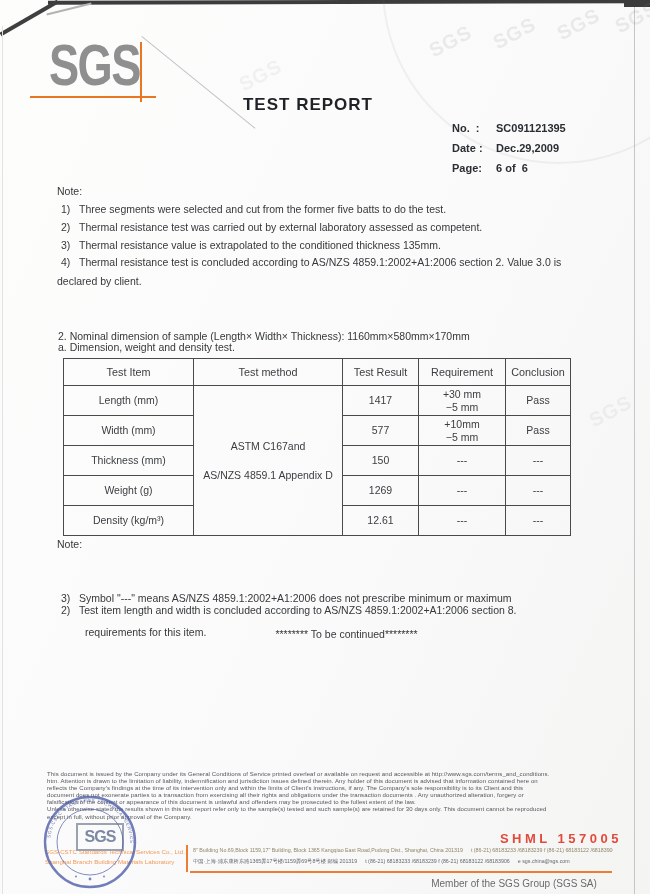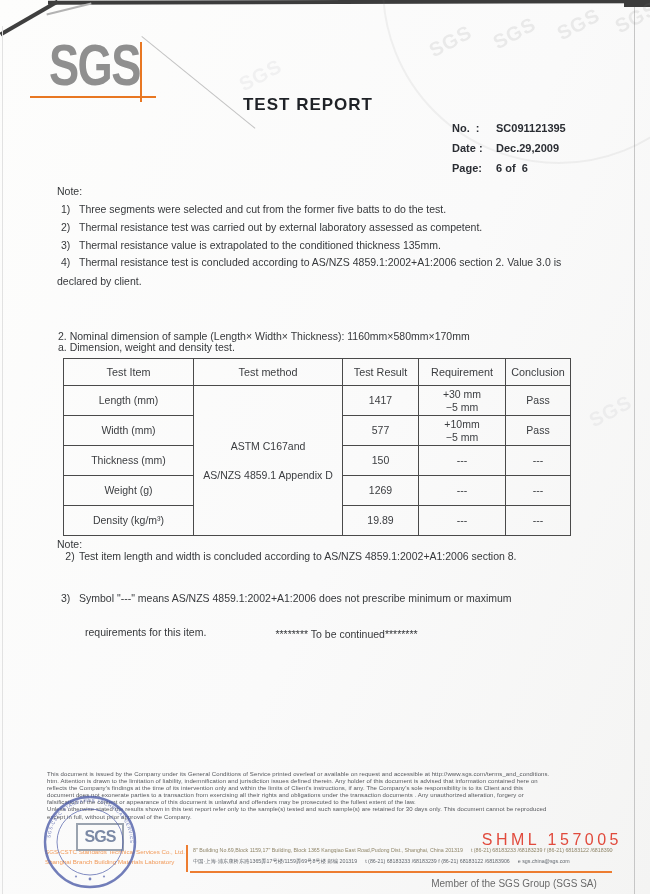--- a/index.html
+++ b/index.html
@@ -41,21 +41,21 @@
   
   .disclaimer{position:absolute;left:47px;top:771px;width:562px;font-size:6px;line-height:7.1px;color:#54565b;letter-spacing:0.1px;}
   .disclaimer div{white-space:nowrap;overflow:hidden;}
   .stamp{position:absolute;left:42px;top:794px;width:96px;height:96px;z-index:5;opacity:0.92;}
   .flogo{position:absolute;left:76px;top:823px;width:44px;height:24px;border:2.5px solid #9aa3af;display:flex;align-items:center;justify-content:center;font-size:16px;font-weight:bold;color:#7b89a5;letter-spacing:-1px;z-index:3;}
   .company{position:absolute;left:45px;top:847px;width:140px;font-size:6.2px;line-height:10px;color:#f0893d;opacity:0.85;z-index:2;white-space:nowrap;overflow:hidden;}
   .fdivider{position:absolute;left:186px;top:845px;width:1.5px;height:27px;background:#ed7d31;}
   .addr{position:absolute;left:193px;width:420px;font-size:5.3px;color:#8f8568;white-space:nowrap;overflow:hidden;}
   .addr.cn{color:#63686f;}
   .addr .gap{margin-left:8px;}
-  .shml{position:absolute;left:470px;top:831px;width:152px;text-align:right;font-size:16px;font-weight:400;letter-spacing:3.5px;color:#e14a3c;}
+  .shml{position:absolute;left:470px;top:831px;width:152px;text-align:right;font-size:13px;font-weight:700;letter-spacing:3.5px;color:#e14a3c;}
   .frule{position:absolute;left:190px;top:871px;width:422px;height:1.5px;background:#ed7d31;}
   .member{position:absolute;left:408px;top:878px;width:212px;text-align:center;font-size:10px;color:#6b6b6b;}
 </style>
 </head>
 <body>
 
 <div class="page">
 
   <div class="scan-top-strip"></div>
   <div class="fold-dark"></div>
@@ -158,29 +158,29 @@
         <td>---</td>
       </tr>
       <tr>
         <td>Weight (g)</td>
         <td>1269</td>
         <td>---</td>
         <td>---</td>
       </tr>
       <tr>
         <td>Density (kg/m³)</td>
-        <td>19.89</td>
+        <td>12.61</td>
         <td>---</td>
         <td>---</td>
       </tr>
     </tbody>
   </table>
 
   <div class="body-line" style="top:538px;">Note:</div>
-  <div class="body-line" style="top:550px;text-align:center;">
+  <div class="body-line" style="top:604px;">
     <span class="note-num">2)</span><span>Test item length and width is concluded according to AS/NZS 4859.1:2002+A1:2006 section 8.</span>
   </div>
   <div class="body-line" style="top:592px;">
     <span class="note-num">3)</span><span>Symbol "---" means AS/NZS 4859.1:2002+A1:2006 does not prescribe minimum or maximum</span>
   </div>
   <div class="body-line" style="top:610px;left:85px;margin-top:16px;">requirements for this item.</div>
   <div class="body-line" style="top:628px;left:63px;width:507px;text-align:center;padding-left:30px;">******** To be continued********</div>
 
   <div class="disclaimer">
     <div>This document is issued by the Company under its General Conditions of Service printed overleaf or available on request and accessible at http://www.sgs.com/terms_and_conditions.</div>

